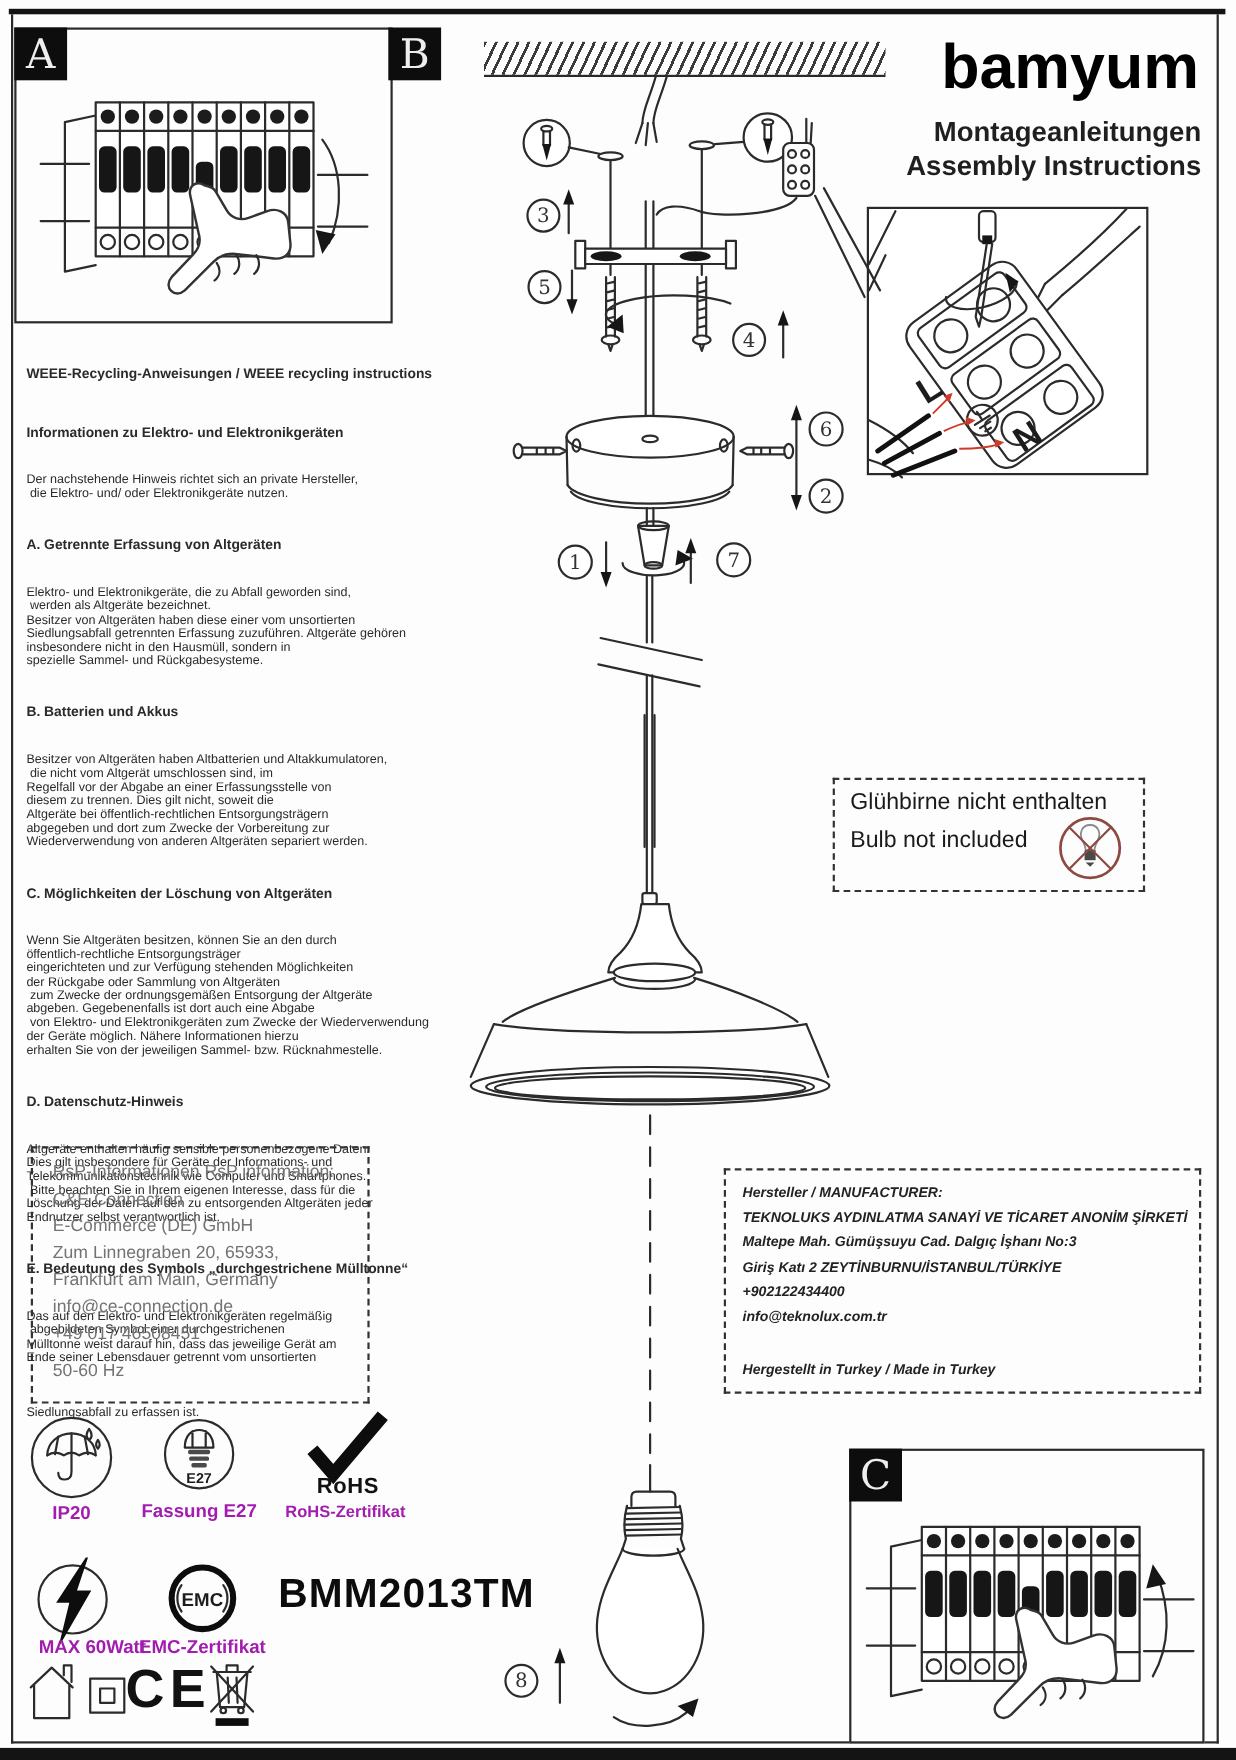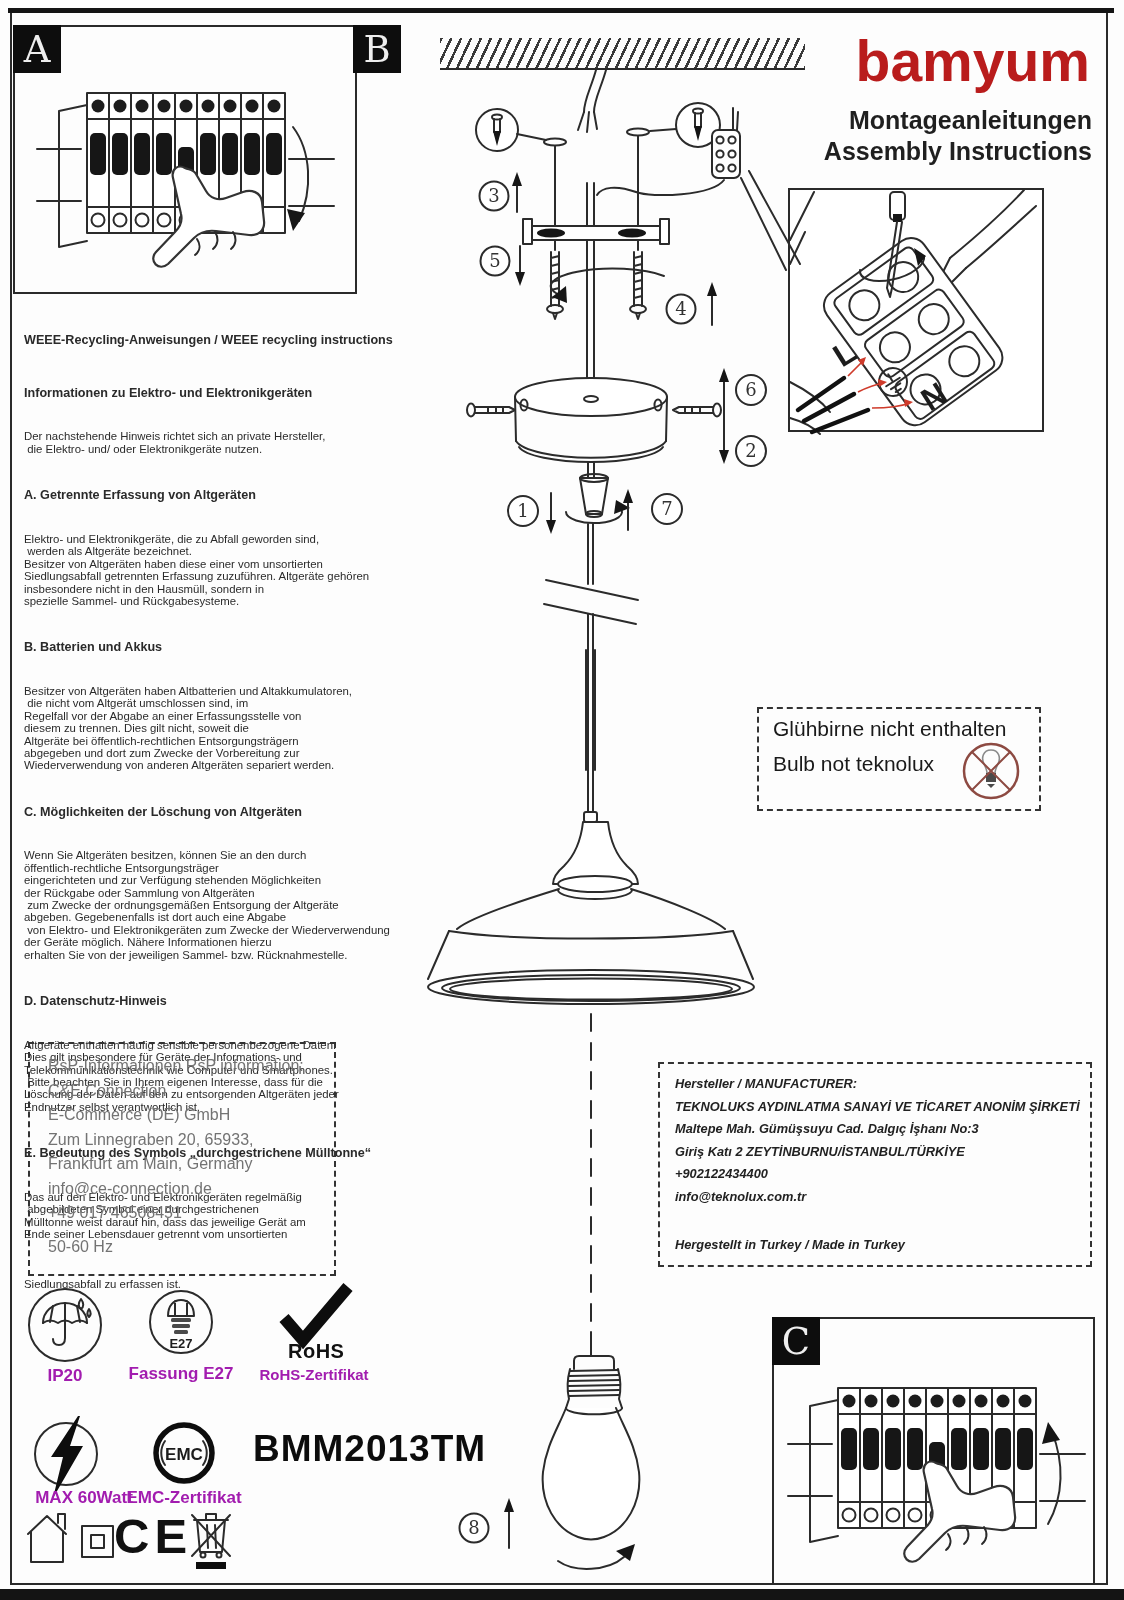--- a/index.html
+++ b/index.html
@@ -16,21 +16,21 @@
   .boxC{left:772px;top:1317px;width:319px;height:264px;border:2px solid #2a2a2a;background:#fdfdfd;}
   .seclabel{width:48px;height:48px;background:#0d0d0d;color:#eee;
             font-family:"DejaVu Serif",serif;font-size:37px;display:flex;
             align-items:center;justify-content:center;}
   .labelB{left:353px;top:25px;}
   
   .ceiling{left:440px;top:38px;width:365px;height:30px;border-bottom:2.5px solid #2a2a2a;
     background:repeating-linear-gradient(115deg,#3a3a3a 0 2.5px,transparent 2.5px 9px);}
   
   .brand{top:28px;right:34px;font-size:57px;font-weight:bold;letter-spacing:0;
-         color:#b91c1c;text-align:center;}
+         color:#000000;text-align:center;}
   .sub{right:32px;text-align:right;font-size:25px;font-weight:bold;color:#1f1f1f;}
   .subde{top:106px;} .suben{top:137px;}
   
   .wirebox{left:788px;top:188px;width:252px;height:240px;border:2.5px solid #2a2a2a;background:#fff;}
   
   .weee{left:24px;top:293px;width:440px;white-space:pre;line-height:12.4px;font-size:11.4px;color:#2a2a2a;}
   .weee h3{font-size:12.6px;margin:9px 0 6px 0;line-height:13px;}
   .weee .t0{margin-top:16px;}
   .weee p{margin:0;}
   
@@ -402,21 +402,21 @@
     <h3>E. Bedeutung des Symbols „durchgestrichene Mülltonne“</h3>
     <p>Das auf den Elektro- und Elektronikgeräten regelmäßig
  abgebildeten Symbol einer durchgestrichenen
 Mülltonne weist darauf hin, dass das jeweilige Gerät am
 Ende seiner Lebensdauer getrennt vom unsortierten</p>
     <p style="margin-top:13px">Siedlungsabfall zu erfassen ist.</p>
   </div>
 
   <div class="abs bulbbox">
     <div class="abs l1">Glühbirne nicht enthalten</div>
-    <div class="abs l2">Bulb not teknolux</div>
+    <div class="abs l2">Bulb not included</div>
     <svg class="abs" style="left:200px;top:30px" width="64" height="64" viewBox="0 0 64 64">
       <circle cx="32" cy="32" r="27" fill="none" stroke="#8d4a42" stroke-width="2.5"></circle>
       <path d="M25,25 C22,19 24,11 32,11 C40,11 42,19 39,25 C37,29 36,31 36,34 L28,34 C28,31 27,29 25,25 Z" fill="none" stroke="#8a8a8a" stroke-width="1.6"></path>
       <rect x="27" y="34" width="10" height="9" fill="#4a4a4a"></rect>
       <path d="M28,45 L36,45 L32,49 Z" fill="#4a4a4a"></path>
       <path d="M13,13 L51,51 M51,13 L13,51" stroke="#8d4a42" stroke-width="2" fill="none"></path>
     </svg>
   </div>
 
   <div class="abs rspbox">

